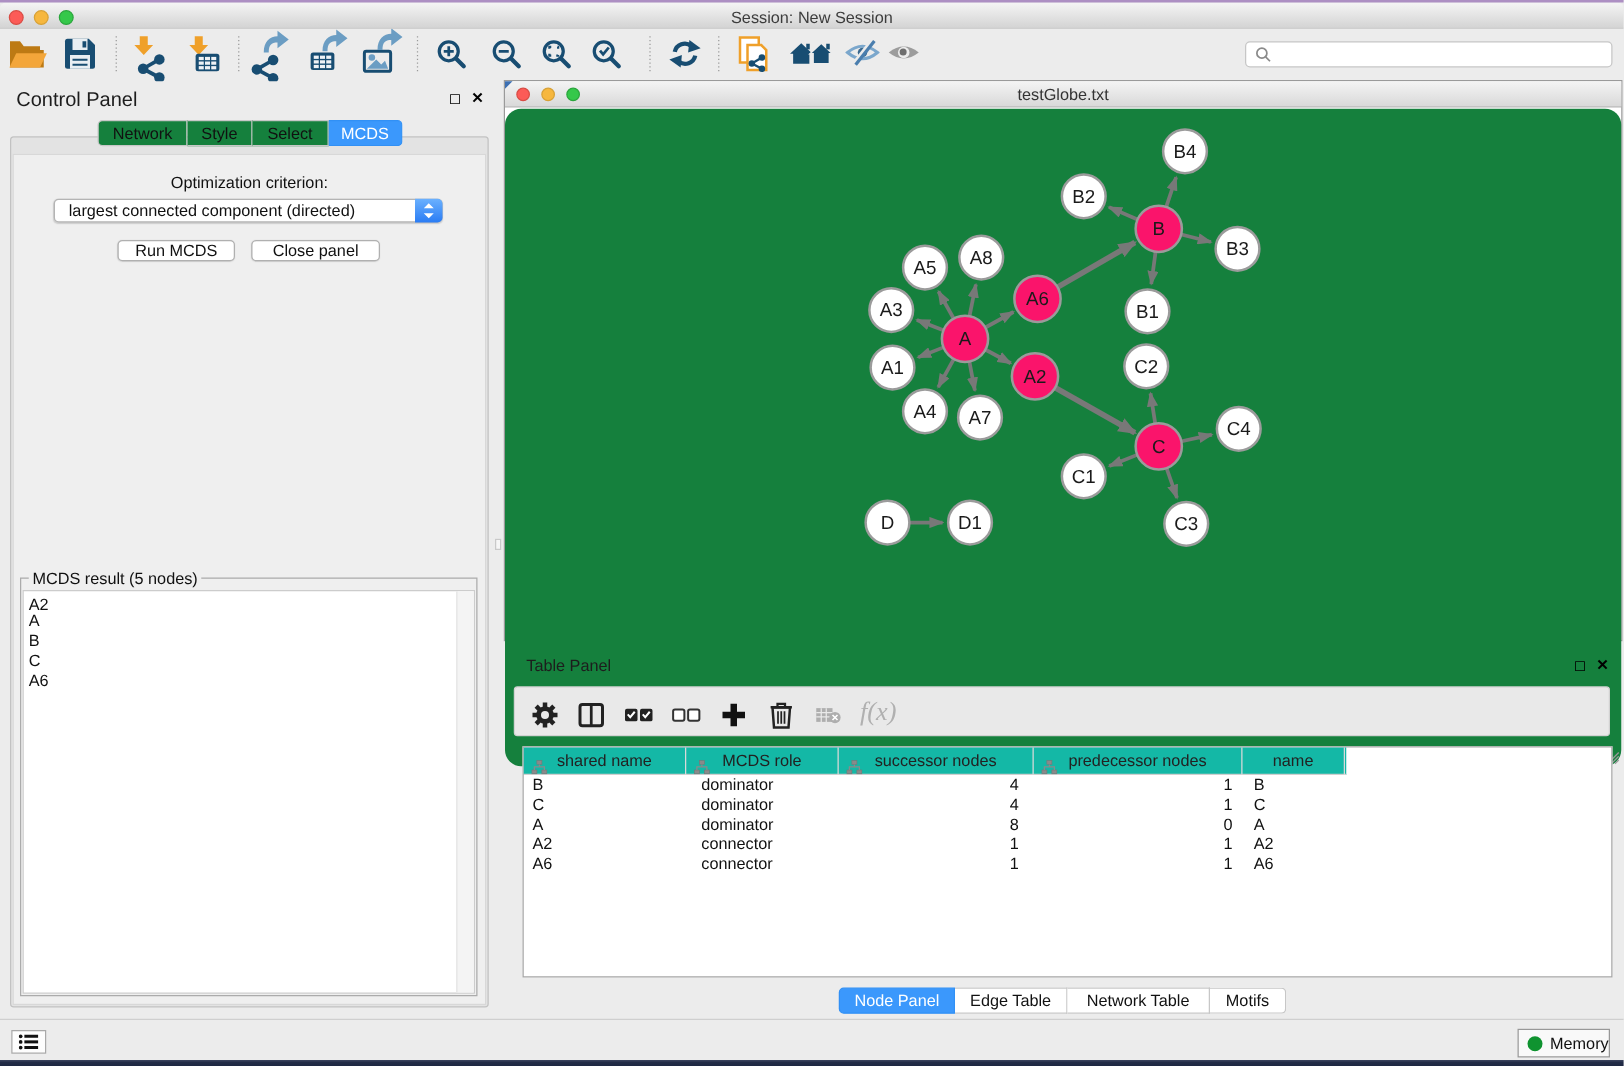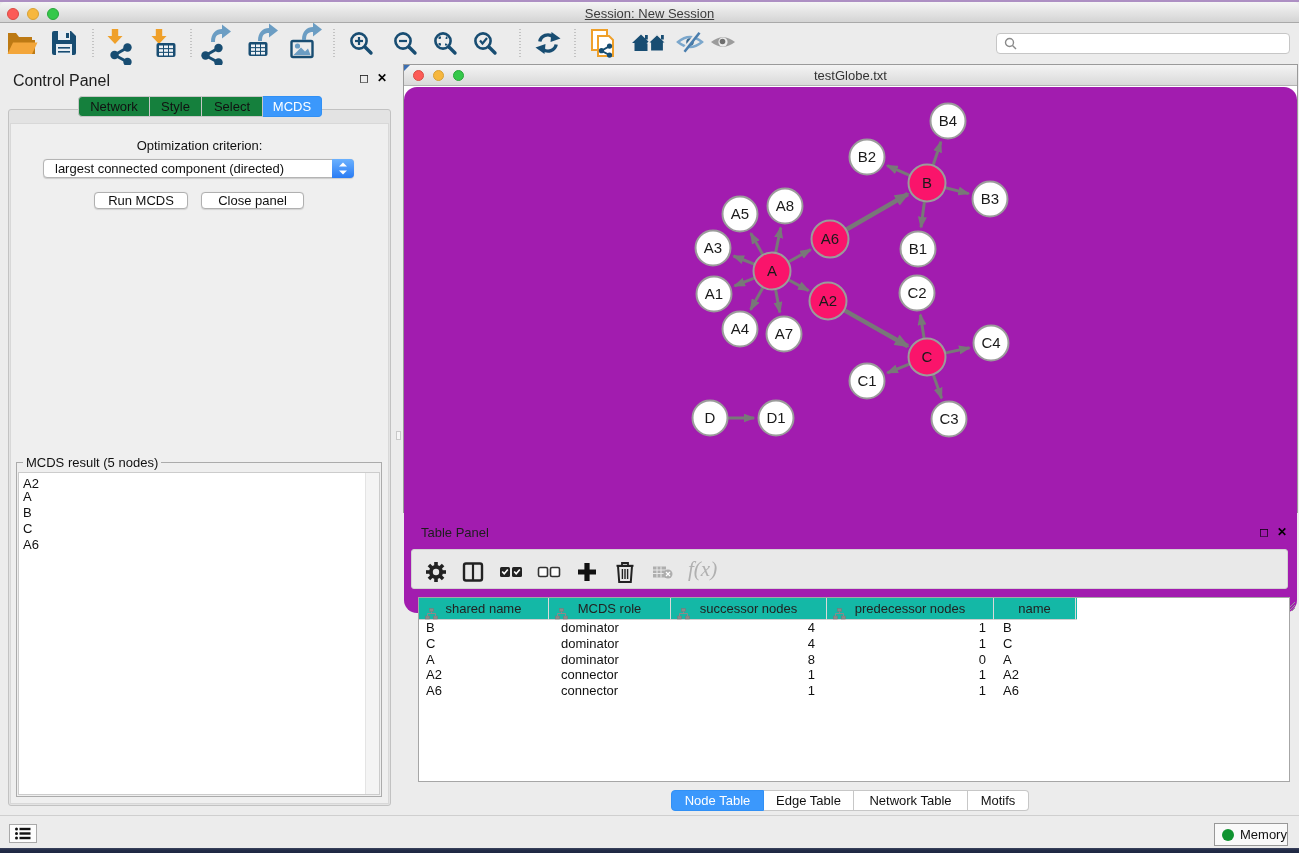--- a/index.html
+++ b/index.html
@@ -3,21 +3,21 @@
 <meta charset="utf-8">
 <style>
 * { margin:0; padding:0; box-sizing:border-box; }
 html,body { width:1299px; height:853px; overflow:hidden; }
 body { background:#ececec; font-family:"Liberation Sans", sans-serif; position:relative; }
 #topstrip { position:absolute; top:0; left:0; width:1299px; height:2px; background:#ad8fc3; z-index:50; }
 #botstrip { position:absolute; top:848px; left:0; width:1299px; height:5px; background:linear-gradient(#3d4560,#222c47 40%,#1d2742); z-index:50; }
 
 #titlebar { position:absolute; top:2px; left:0; width:1299px; height:21px; background:linear-gradient(#f5f5f5,#d4d4d4); border-bottom:1px solid #a9a9a9; border-radius:5px 5px 0 0; }
 .light { position:absolute; border-radius:50%; }
-#titlebar .t { position:absolute; top:4px; width:100%; text-align:center; font-size:13px; color:#3c3c3c;text-decoration:underline; }
+#titlebar .t { position:absolute; top:4px; width:100%; text-align:center; font-size:13px; color:#3c3c3c; }
 
 #toolbar { position:absolute; top:23px; left:0; width:1299px; height:41px; background:#ececec; }
 #search { position:absolute; left:996px; top:10px; width:294px; height:21px; background:#fff; border:1px solid #c6c6c6; border-radius:4px; }
 
 #cp-title-t { position:absolute; left:13px; top:72px; font-size:16px; color:#1d1d1d; }
 #cp-box { position:absolute; top:109px; left:8px; width:383px; height:697px; background:#e3e3e3; border:1px solid #c2c2c2; border-radius:3px; }
 #cp-inner { position:absolute; top:123px; left:10px; width:379px; height:681px; background:#efefef; border:1px solid #d8d8d8; }
 #cp-tabs { position:absolute; top:96px; left:78px; height:21px; display:flex; z-index:5; }
 .cptab { height:21px; line-height:20px; font-size:13px; text-align:center; background:#15803d; border:1px solid #c7c7c7; border-left:none; color:#111; }
 .cptab.first { border-left:1px solid #c7c7c7; border-radius:4px 0 0 4px; }
@@ -33,21 +33,21 @@
 #mlist { position:absolute; top:9px; left:1px; width:362px; height:323px; background:#fff; border:1px solid #ccc; font-size:13px; color:#111; }
 #mlist .it { height:16px; line-height:16px; padding-left:4px; }
 #mlist .sb { position:absolute; top:0; right:0; width:14px; height:100%; background:#f4f4f4; border-left:1px solid #e4e4e4; }
 
 .grip { position:absolute; background:#f6f6f6; border:1px solid #c9c9c9; }
 
 #netwin { position:absolute; top:64px; left:403px; width:895px; height:449px; background:#fff; border:1px solid #9a9a9a; }
 #nw-title { position:absolute; top:0; left:0; right:0; height:21px; background:linear-gradient(#f4f4f4,#d9d9d9); border-bottom:1px solid #b3b3b3; }
 #nw-title .t { position:absolute; top:3px; width:100%; text-align:center; font-size:13px; color:#333; }
 #nw-corner { position:absolute; top:0; left:0; width:0; height:0; border-top:6px solid #3c6fb2; border-right:6px solid transparent; }
-#nw-canvas { position:absolute; top:22px; left:0; width:893px; height:526px; background:#a21caf;border-radius:13px; }
+#nw-canvas { position:absolute; top:22px; left:0; width:893px; height:526px; background:#15803d;border-radius:13px; }
 #nw-grip { position:absolute; right:1px; bottom:1px; }
 
 #tp-title-t { position:absolute; left:421px; top:525px; font-size:13px; color:#1d1d1d; }
 #tp-toolbar { position:absolute; top:549px; left:411px; width:877px; height:40px; background:#e9e9e9; border:1px solid #d2d2d2; border-radius:3px; }
 #ttable { position:absolute; top:597px; left:418px; width:872px; height:185px; background:#fff; border:1px solid #a6a6a6; }
 #thead { position:absolute; top:0; left:0; width:658px; height:22px; background:#14b8a6; border-bottom:1px solid #cfcfcf; }
 .th { position:absolute; top:0; height:22px; border-right:1px solid #d9d9d9; font-size:13px; color:#222; text-align:center; line-height:21px; }
 .trow { position:absolute; font-size:13px; color:#111; height:16px; line-height:16px; }
 
 .btab { position:absolute; top:790px; height:21px; background:#fff; border:1px solid #c7c7c7; border-left:none; font-size:13px; color:#111; text-align:center; line-height:20px; }
@@ -473,21 +473,21 @@
 <div class="trow" style="left:142px;top:69px;width:106px;">connector</div>
 <div class="trow" style="left:252px;top:69px;width:144px;text-align:right;">1</div>
 <div class="trow" style="left:408px;top:69px;width:159px;text-align:right;">1</div>
 <div class="trow" style="left:584px;top:69px;width:70px;">A2</div>
 <div class="trow" style="left:7px;top:85px;width:120px;">A6</div>
 <div class="trow" style="left:142px;top:85px;width:106px;">connector</div>
 <div class="trow" style="left:252px;top:85px;width:144px;text-align:right;">1</div>
 <div class="trow" style="left:408px;top:85px;width:159px;text-align:right;">1</div>
 <div class="trow" style="left:584px;top:85px;width:70px;">A6</div>
   </div>
-  <div class="btab sel first" style="left:671px;width:93px;">Node Table</div>
+  <div class="btab sel first" style="left:671px;width:93px;">Node Panel</div>
   <div class="btab" style="left:764px;width:90px;">Edge Table</div>
   <div class="btab" style="left:854px;width:114px;">Network Table</div>
   <div class="btab last" style="left:968px;width:61px;">Motifs</div>
 
   <div id="statusbar"></div>
   <div id="listbtn">
     <svg width="16" height="13" viewBox="0 0 16 13" style="position:absolute;left:5px;top:2px;">
       <g fill="#111">
         <circle cx="1.5" cy="2" r="1.5"></circle>
         <circle cx="1.5" cy="6.5" r="1.5"></circle>

